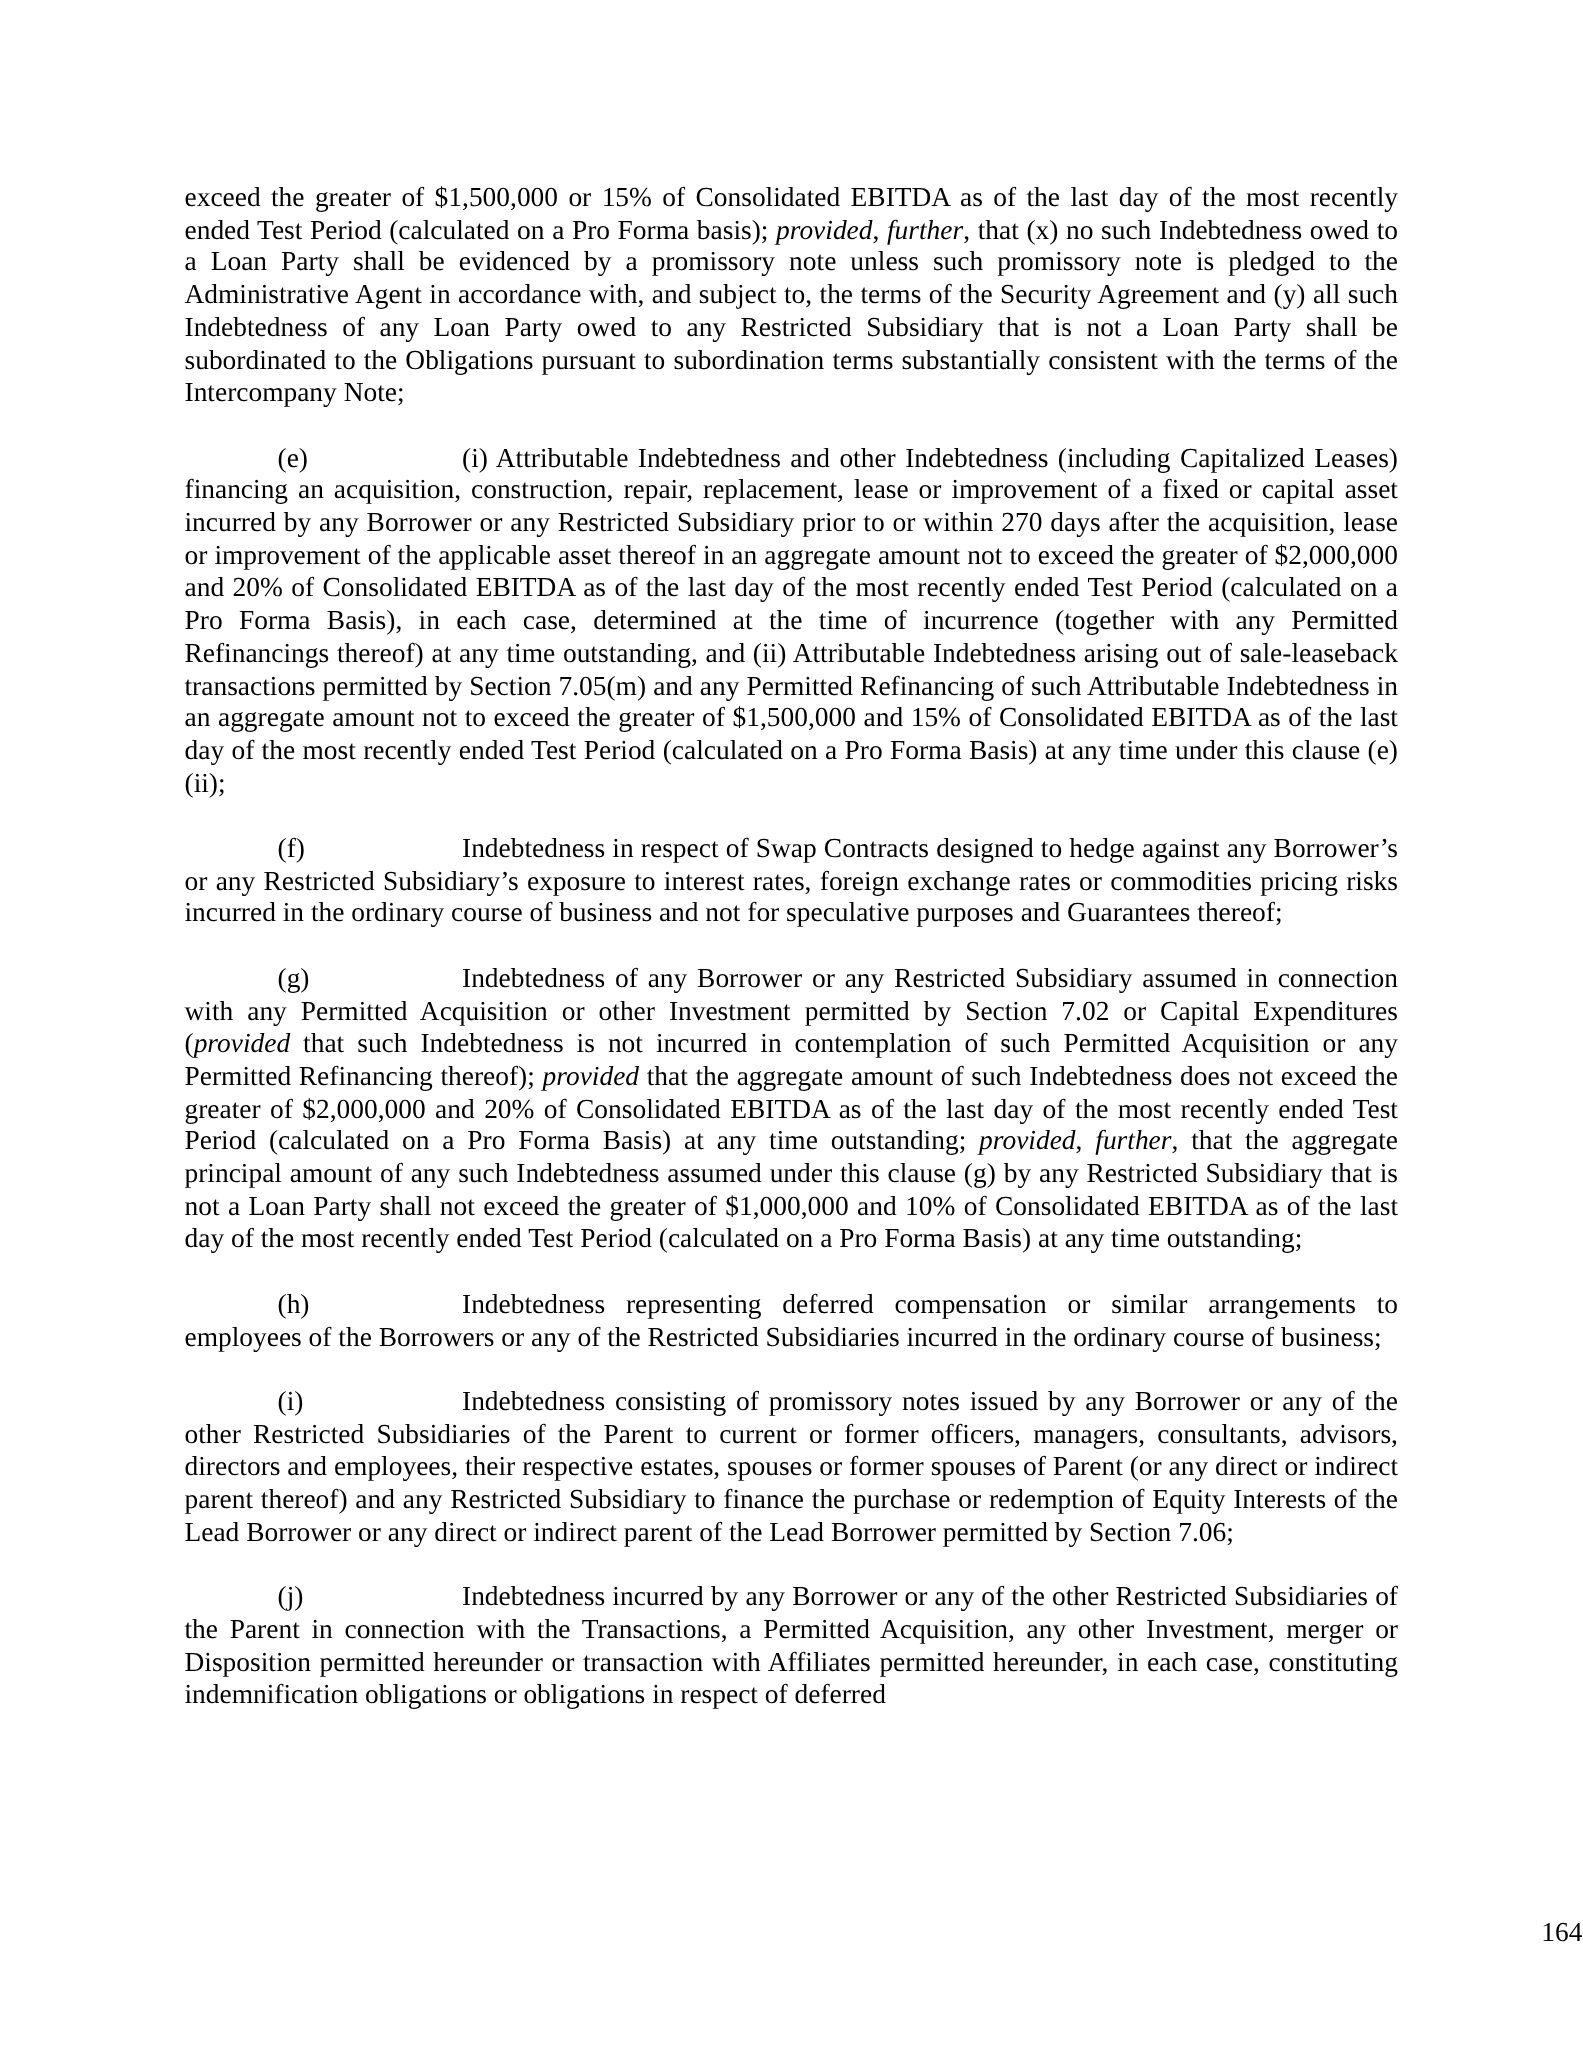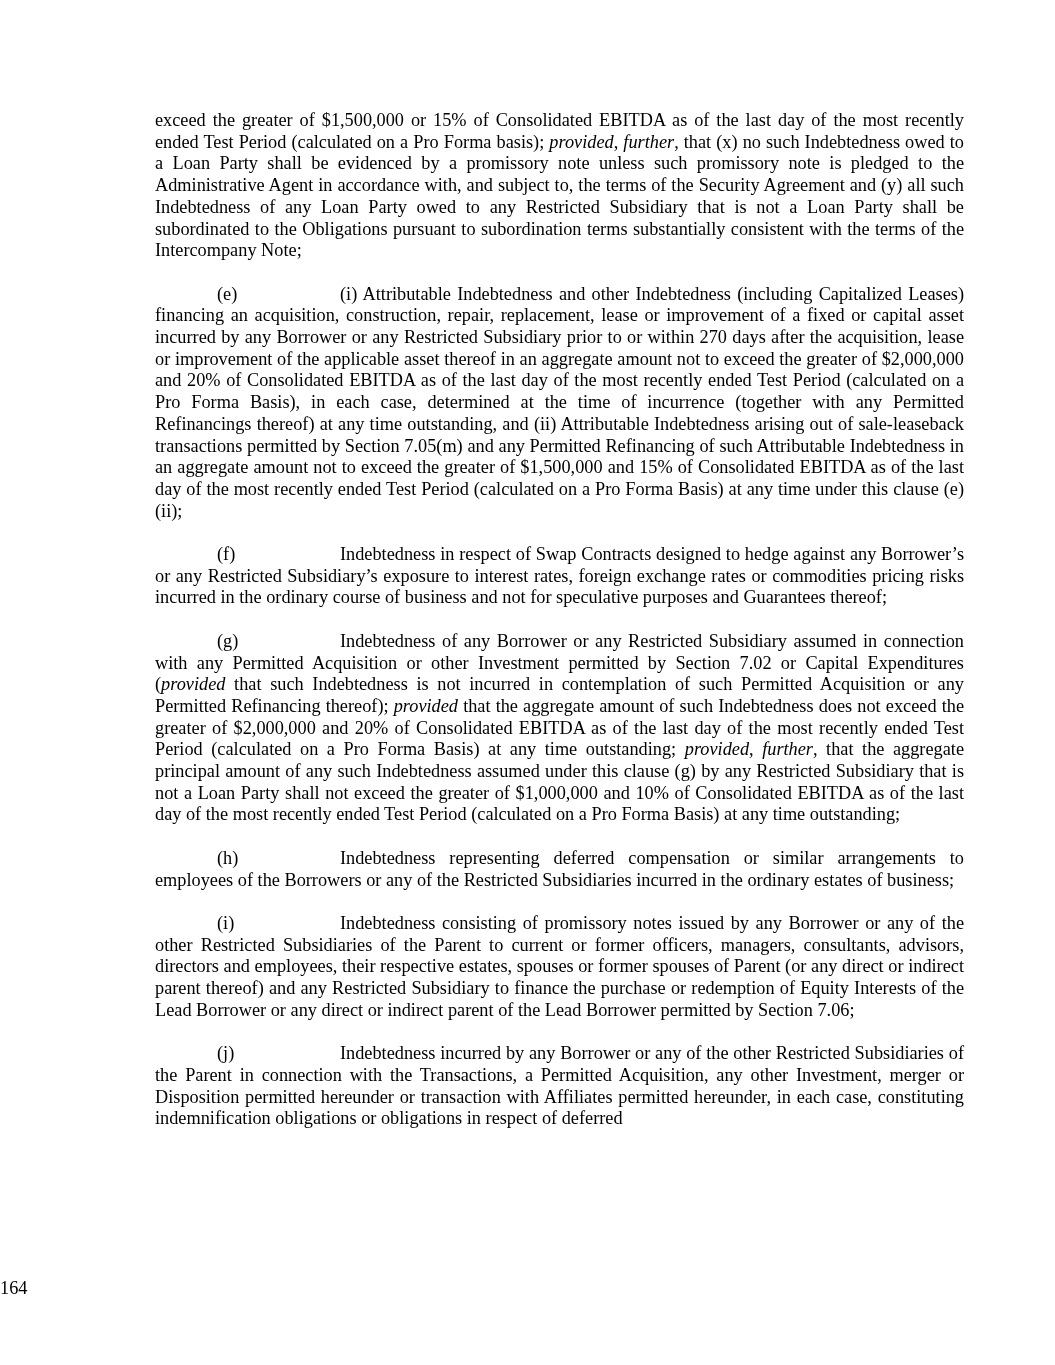--- a/index.html
+++ b/index.html
@@ -12,23 +12,22 @@
     width: 1055px;
     height: 1365px;
     background: #ffffff;
     font-family: "Liberation Serif", serif;
     color: #000000;
     overflow: hidden;
   }
   .content {
     position: absolute;
     left: 123px;
-    top: 110px;
+    top: 121px;
     width: 809px;
-    margin-left: 32px;
   }
   p.para {
     margin: 0;
     padding: 0;
     font-size: 18.3px;
     line-height: 21.7px;
     text-align: justify;
   }
   p.para + p.para {
     margin-top: 21.7px;
@@ -38,32 +37,32 @@
     margin-left: 62px;
     width: 123px;
   }
   .seg-italic { font-style: italic; }
   .seg-underline { }
   .page-number {
     position: absolute;
     left: 0;
     top: 1278px;
     width: 100%;
-    text-align: left;
+    text-align: right;
     font-size: 18.3px;
     line-height: 21.7px;
   }
 </style>
 </head>
 <body>
 
 <div class="page">
   <main class="content">
       <p class="para"><span>exceed the greater of $1,500,000 or 15% of Consolidated EBITDA as of the last day of the most recently ended Test Period (calculated on a Pro Forma basis); </span><span class="seg-italic">provided</span><span>, </span><span class="seg-italic">further</span><span>, that (x) no such Indebtedness owed to a Loan Party shall be evidenced by a promissory note unless such promissory note is pledged to the Administrative Agent in accordance with, and subject to, the terms of the Security Agreement and (y) all such Indebtedness of any Loan Party owed to any Restricted Subsidiary that is not a Loan Party shall be subordinated to the Obligations pursuant to subordination terms substantially consistent with the terms of the Intercompany Note;</span></p>
       <p class="para"><span class="clause-label">(e)</span><span>(i) Attributable Indebtedness and other Indebtedness (including Capitalized Leases) financing an acquisition, construction, repair, replacement, lease or improvement of a fixed or capital asset incurred by any Borrower or any Restricted Subsidiary prior to or within 270 days after the acquisition, lease or improvement of the applicable asset thereof in an aggregate amount not to exceed the greater of $2,000,000 and 20% of Consolidated EBITDA as of the last day of the most recently ended Test Period (calculated on a Pro Forma Basis), in each case, determined at the time of incurrence (together with any Permitted Refinancings thereof) at any time outstanding, and (ii) Attributable Indebtedness arising out of sale-leaseback transactions permitted by </span><span class="seg-underline">Section 7.05(m)</span><span> and any Permitted Refinancing of such Attributable Indebtedness in an aggregate amount not to exceed the greater of $1,500,000 and 15% of Consolidated EBITDA as of the last day of the most recently ended Test Period (calculated on a Pro Forma Basis) at any time under this </span><span class="seg-underline">clause (e)(ii)</span><span>;</span></p>
       <p class="para"><span class="clause-label">(f)</span><span>Indebtedness in respect of Swap Contracts designed to hedge against any Borrower’s or any Restricted Subsidiary’s exposure to interest rates, foreign exchange rates or commodities pricing risks incurred in the ordinary course of business and not for speculative purposes and Guarantees thereof;</span></p>
       <p class="para"><span class="clause-label">(g)</span><span>Indebtedness of any Borrower or any Restricted Subsidiary assumed in connection with any Permitted Acquisition or other Investment permitted by </span><span class="seg-underline">Section 7.02</span><span> or Capital Expenditures (</span><span class="seg-italic">provided</span><span> that such Indebtedness is not incurred in contemplation of such Permitted Acquisition or any Permitted Refinancing thereof); </span><span class="seg-italic">provided</span><span> that the aggregate amount of such Indebtedness does not exceed the greater of $2,000,000 and 20% of Consolidated EBITDA as of the last day of the most recently ended Test Period (calculated on a Pro Forma Basis) at any time outstanding; </span><span class="seg-italic">provided</span><span>, </span><span class="seg-italic">further</span><span>, that the aggregate principal amount of any such Indebtedness assumed under this </span><span class="seg-underline">clause (g)</span><span> by any Restricted Subsidiary that is not a Loan Party shall not exceed the greater of $1,000,000 and 10% of Consolidated EBITDA as of the last day of the most recently ended Test Period (calculated on a Pro Forma Basis) at any time outstanding;</span></p>
-      <p class="para"><span class="clause-label">(h)</span><span>Indebtedness representing deferred compensation or similar arrangements to employees of the Borrowers or any of the Restricted Subsidiaries incurred in the ordinary estates of business;</span></p>
+      <p class="para"><span class="clause-label">(h)</span><span>Indebtedness representing deferred compensation or similar arrangements to employees of the Borrowers or any of the Restricted Subsidiaries incurred in the ordinary course of business;</span></p>
       <p class="para"><span class="clause-label">(i)</span><span>Indebtedness consisting of promissory notes issued by any Borrower or any of the other Restricted Subsidiaries of the Parent to current or former officers, managers, consultants, advisors, directors and employees, their respective estates, spouses or former spouses of Parent (or any direct or indirect parent thereof) and any Restricted Subsidiary to finance the purchase or redemption of Equity Interests of the Lead Borrower or any direct or indirect parent of the Lead Borrower permitted by </span><span class="seg-underline">Section 7.06</span><span>;</span></p>
       <p class="para"><span class="clause-label">(j)</span><span>Indebtedness incurred by any Borrower or any of the other Restricted Subsidiaries of the Parent in connection with the Transactions, a Permitted Acquisition, any other Investment, merger or Disposition permitted hereunder or transaction with Affiliates permitted hereunder, in each case, constituting indemnification obligations or obligations in respect of deferred</span></p>
     </main>
   <div class="page-number">164</div>
 </div>
 
 </body></html>

